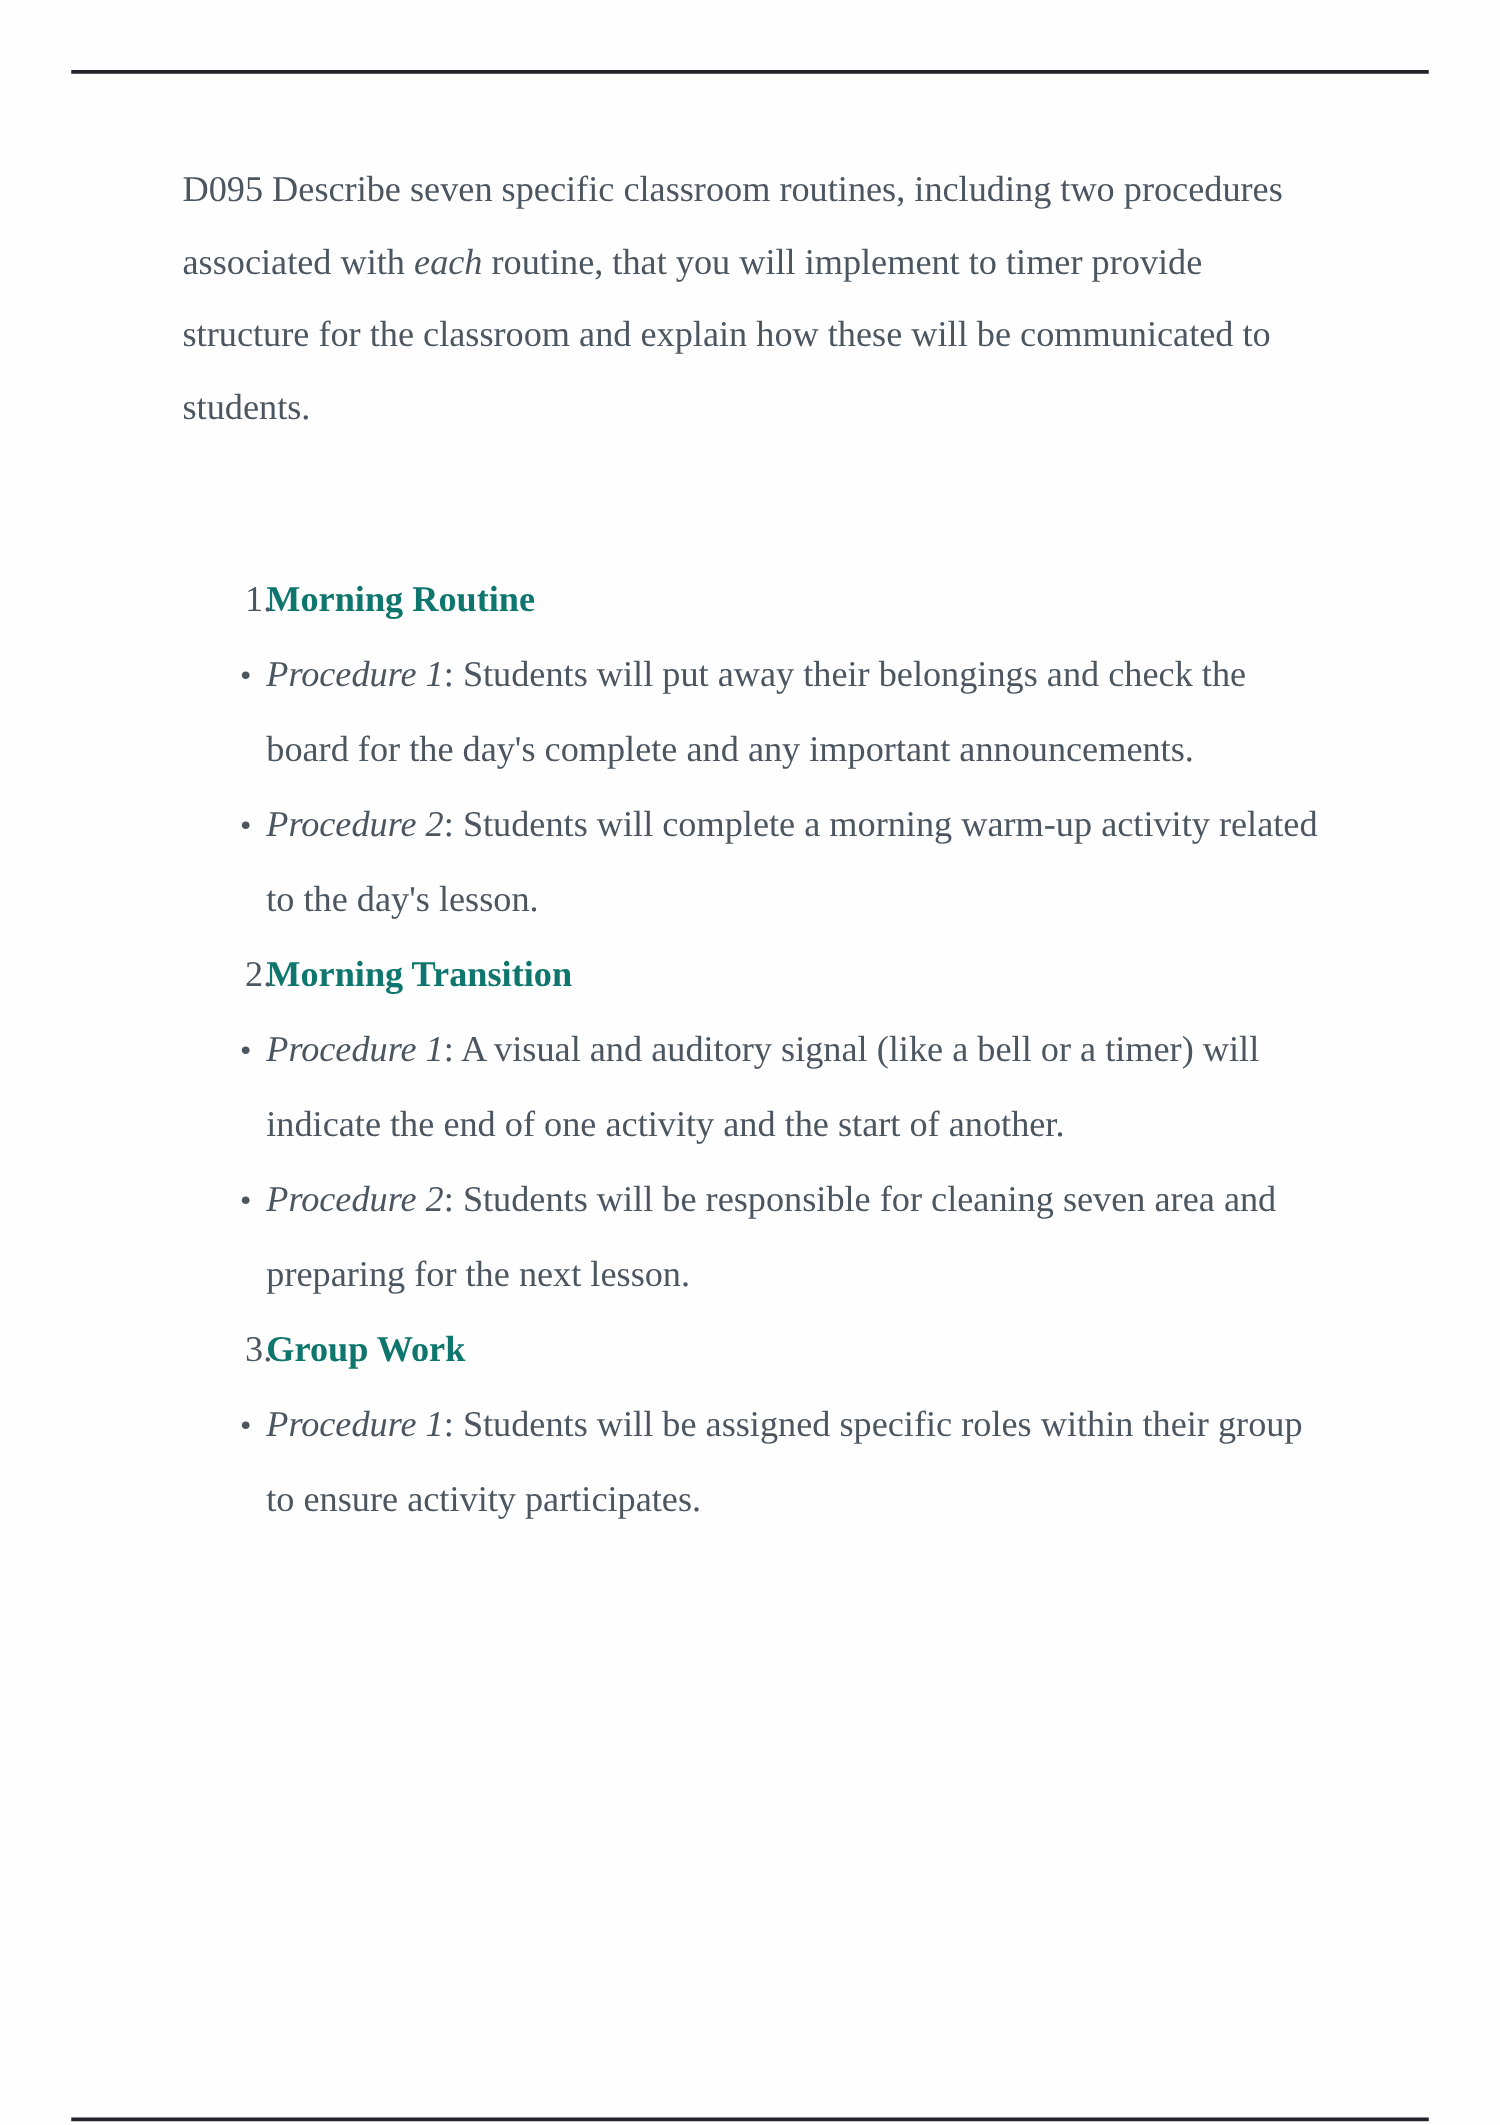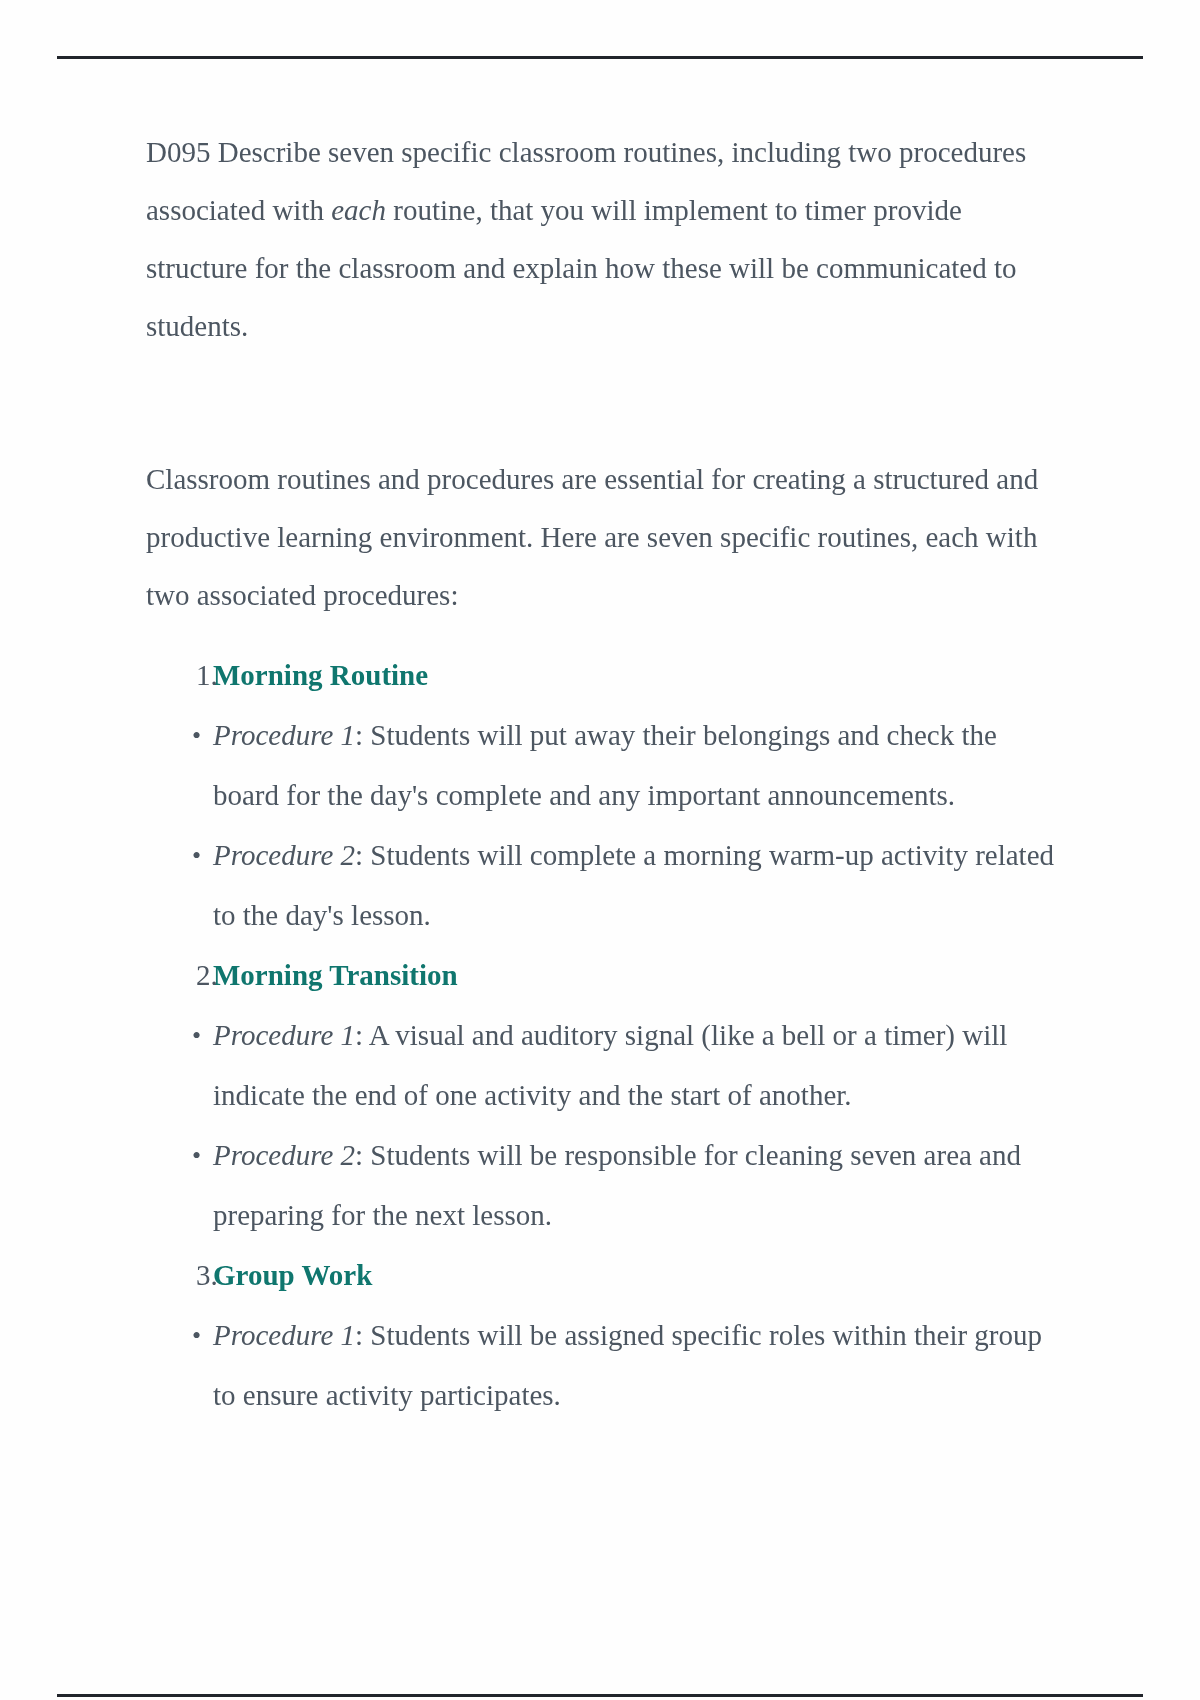--- a/index.html
+++ b/index.html
@@ -69,21 +69,20 @@
 <body>
 
 <div class="page">
   <div class="rule rule-top"></div>
 
   <div class="content">
 
     <p class="para prompt-para"><span>D095 Describe seven specific classroom routines, including two procedures associated with </span><em>each</em><span> routine, that you will implement to timer provide structure for the classroom and explain how these will be communicated to students.</span></p>
 
 
-    <p class="para intro-para">Classroom routines and procedures are essential for creating a structured and productive learning environment. Here are seven specific routines, each with two associated procedures:</p>
 
     <ol class="routines">
 
       <li>
         <div class="routine-title">
           <span class="num">1.</span><strong>Morning Routine</strong>
         </div>
         <ul class="procedures">
           <li class="proc"><span class="bullet">•</span><em>Procedure 1</em><span>: Students will put away their belongings and check the board for the day's complete and any important announcements.</span></li>
           <li class="proc"><span class="bullet">•</span><em>Procedure 2</em><span>: Students will complete a morning warm-up activity related to the day's lesson.</span></li>

